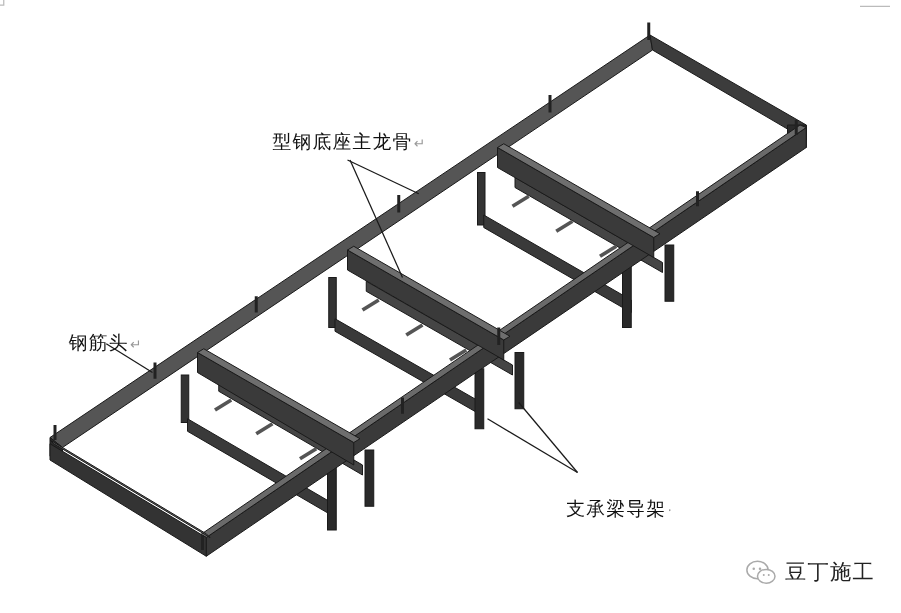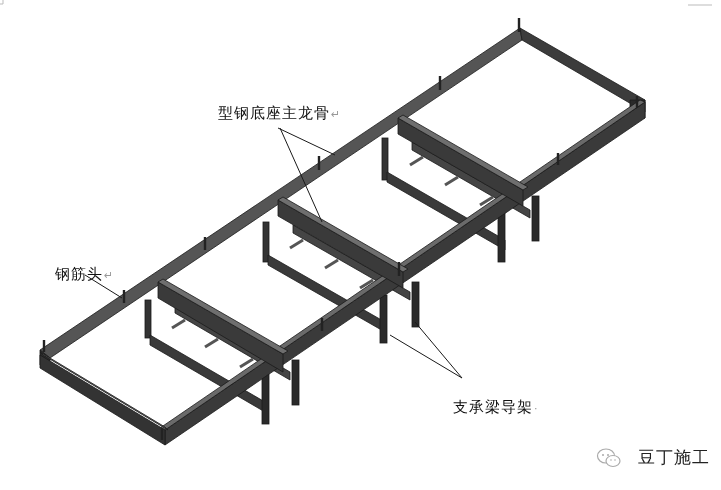--- a/index.html
+++ b/index.html
@@ -1,20 +1,20 @@
 <!DOCTYPE html>
 <html><head>
   <meta charset="utf-8">
   <style>
     html, body { margin:0; padding:0; background:#ffffff; }
     #canvas { position:relative; width:721px; height:490px; overflow:hidden; background:#ffffff; }
     svg { position:absolute; left:0; top:0; }
     .label { position:absolute; font-family:"DejaVu Serif","Liberation Serif",serif; font-size:15px; color:#111; white-space:nowrap; letter-spacing:1px; }
     .para { color:#999; font-size:11px; font-family:"DejaVu Sans",sans-serif; margin-left:1px; }
-    .wm { position:absolute; left:596px; top:446px; display:flex; align-items:center; gap:16px;justify-content:center; }
+    .wm { position:absolute; left:596px; top:446px; display:flex; align-items:center; gap:6px;justify-content:center; }
     .wm-text { font-family:"DejaVu Sans","Liberation Sans",sans-serif; font-size:17px; color:#222; letter-spacing:1px; }
   </style>
 </head>
 <body>
 
 <div id="canvas">
 
   <svg width="721" height="490">
 
     <g stroke="#bbb" stroke-width="1" fill="none">

